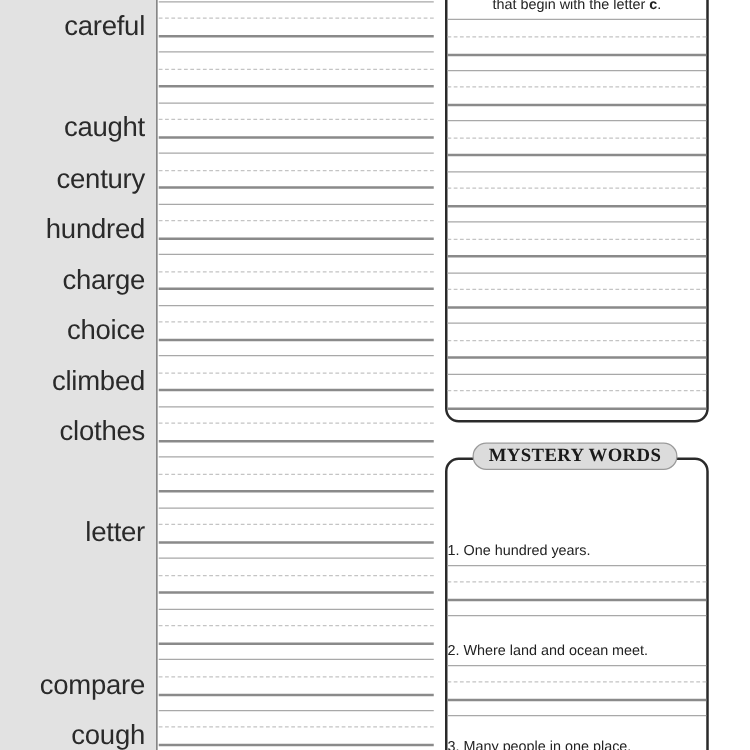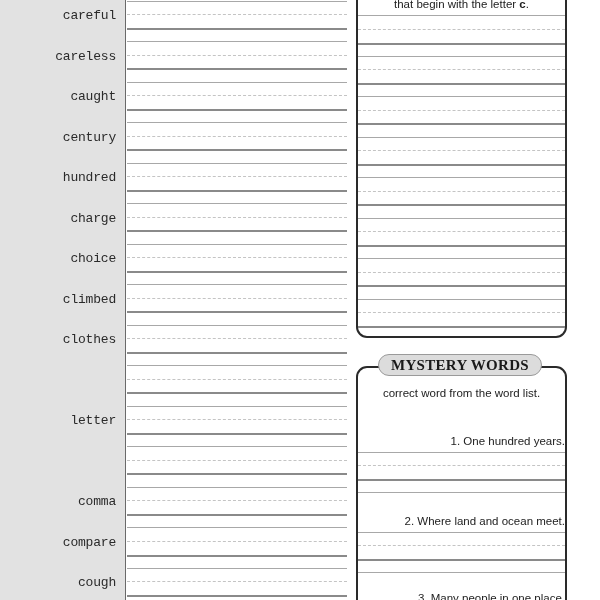--- a/index.html
+++ b/index.html
@@ -6,22 +6,22 @@
     html, body { width: 600px; height: 600px; overflow: hidden; background: #ffffff; }
     body { position: relative; font-family: "Liberation Sans", sans-serif; color: #222; }
 
     .word-panel {
       position: absolute; left: 0; top: 0; width: 126px; height: 600px;
       background: #e2e2e2;
       border-right: 1.5px solid #6a6a6a;
     }
     .word {
       position: absolute; right: 9px;
-      font-family: Liberation Mono, monospace;
-      font-size: 13px; color: #2a2a2a; letter-spacing: -0.2px;
+      font-family: Liberation Sans, sans-serif;
+      font-size: 22px; color: #2a2a2a; letter-spacing: -0.2px;
       white-space: nowrap;
     }
 
     .writing-area {
       position: absolute; left: 127px; top: 0; width: 220px; height: 600px;
     }
     .line { position: absolute; left: 0; right: 0; height: 0; }
     .line.top { border-top: 1.5px solid #a8a8a8; }
     .line.mid { border-top: 1.5px dashed #c4c4c4; }
     .line.base { border-top: 2px solid #8a8a8a; }
@@ -54,38 +54,36 @@
       font-size: 15px; letter-spacing: 0.3px; color: #1a1a1a;
       text-align: center; line-height: 20px;
       z-index: 3;
     }
     .mystery-instr {
       position: absolute; left: 0; right: 0; top: 18px;
       text-align: center; font-size: 11.5px; line-height: 15px; color: #222;
     }
     .clue {
       position: absolute; left: 0; right: 0;
-      text-align: right; font-size: 11.5px; color: #222;
+      text-align: left; font-size: 11.5px; color: #222;
     }
   </style>
 </head>
 <body>
 
 <div class="word-panel">
   <span class="word" style="top:8px">careful</span>
-  <span class="word" style="top:49px">careless</span>
   <span class="word" style="top:89px">caught</span>
   <span class="word" style="top:130px">century</span>
   <span class="word" style="top:170px">hundred</span>
   <span class="word" style="top:211px">charge</span>
   <span class="word" style="top:251px">choice</span>
   <span class="word" style="top:332px">clothes</span>
   <span class="word" style="top:292px">climbed</span>
   <span class="word" style="top:413px">letter</span>
-  <span class="word" style="top:494px">comma</span>
   <span class="word" style="top:535px">compare</span>
   <span class="word" style="top:575px">cough</span>
 </div>
 
 <div class="writing-area">
   <div>
     <div class="line top" style="top:1px"></div>
       <div class="line mid" style="top:14px"></div>
       <div class="line base" style="top:28px"></div>
   </div>
@@ -190,21 +188,20 @@
     <div class="line top" style="top:307px"></div>
       <div class="line mid" style="top:320px"></div>
       <div class="line base" style="top:334px"></div>
   </div>
 </div>
 
 <div class="mystery-header">MYSTERY WORDS</div>
 
 <div class="box box-mystery">
   <div class="mystery-instr">
-    <div>correct word from the word list.</div>
   </div>
 
   <div class="clue" style="top:67px">1.  One hundred years.</div>
   <div>
     <div class="line top" style="top:84px"></div>
       <div class="line mid" style="top:97px"></div>
       <div class="line base" style="top:111px"></div>
       <div class="line top" style="top:124px"></div>
   </div>
 

